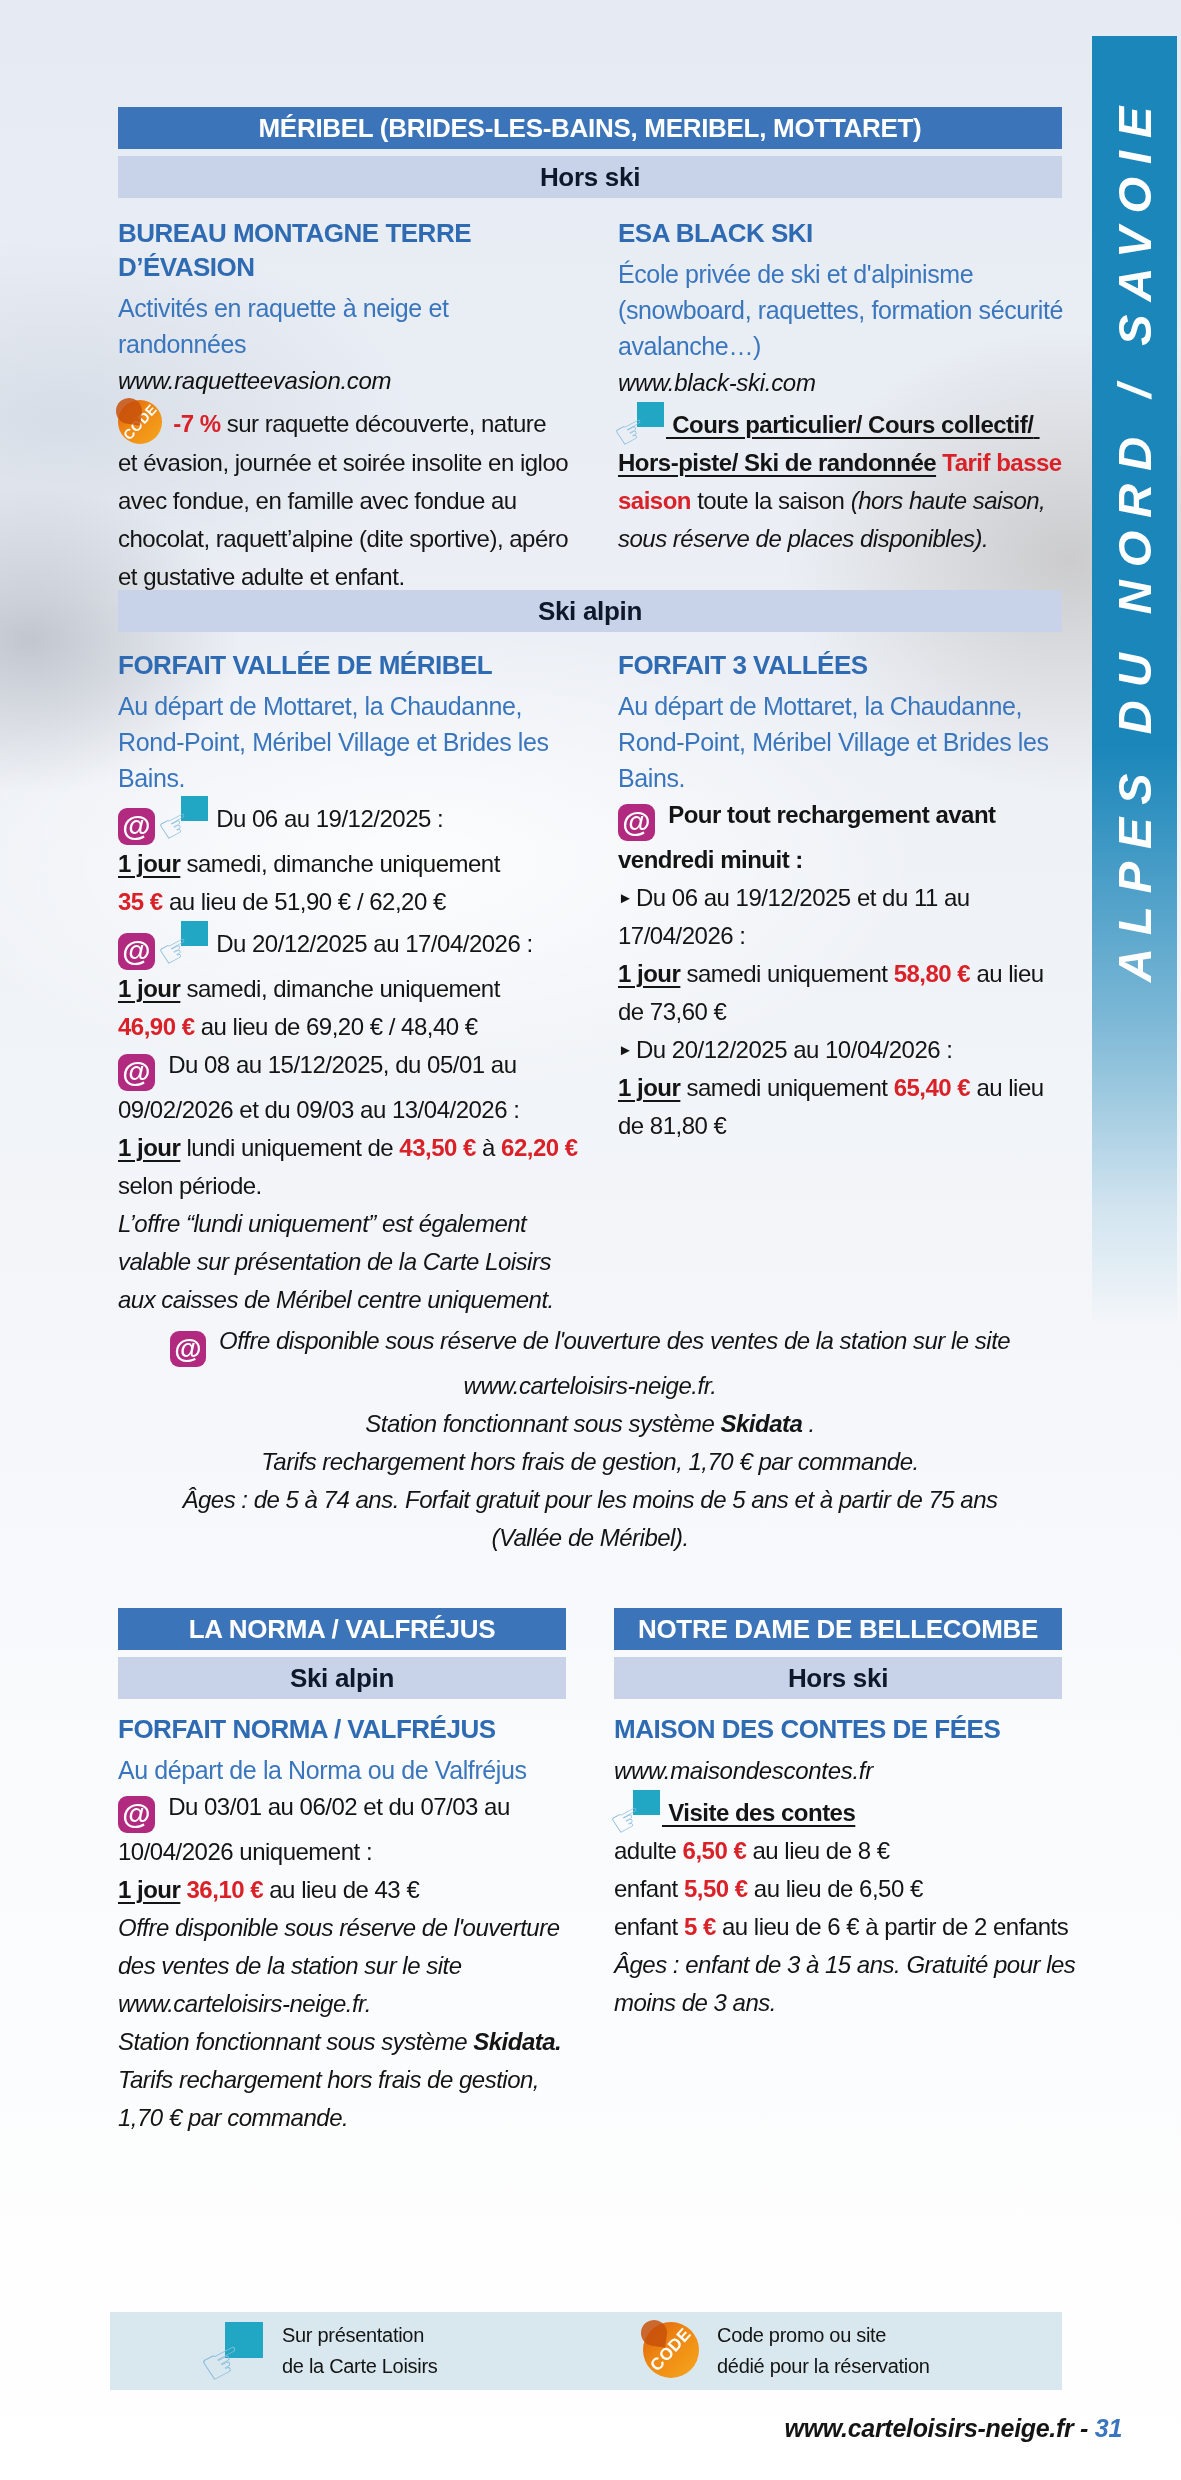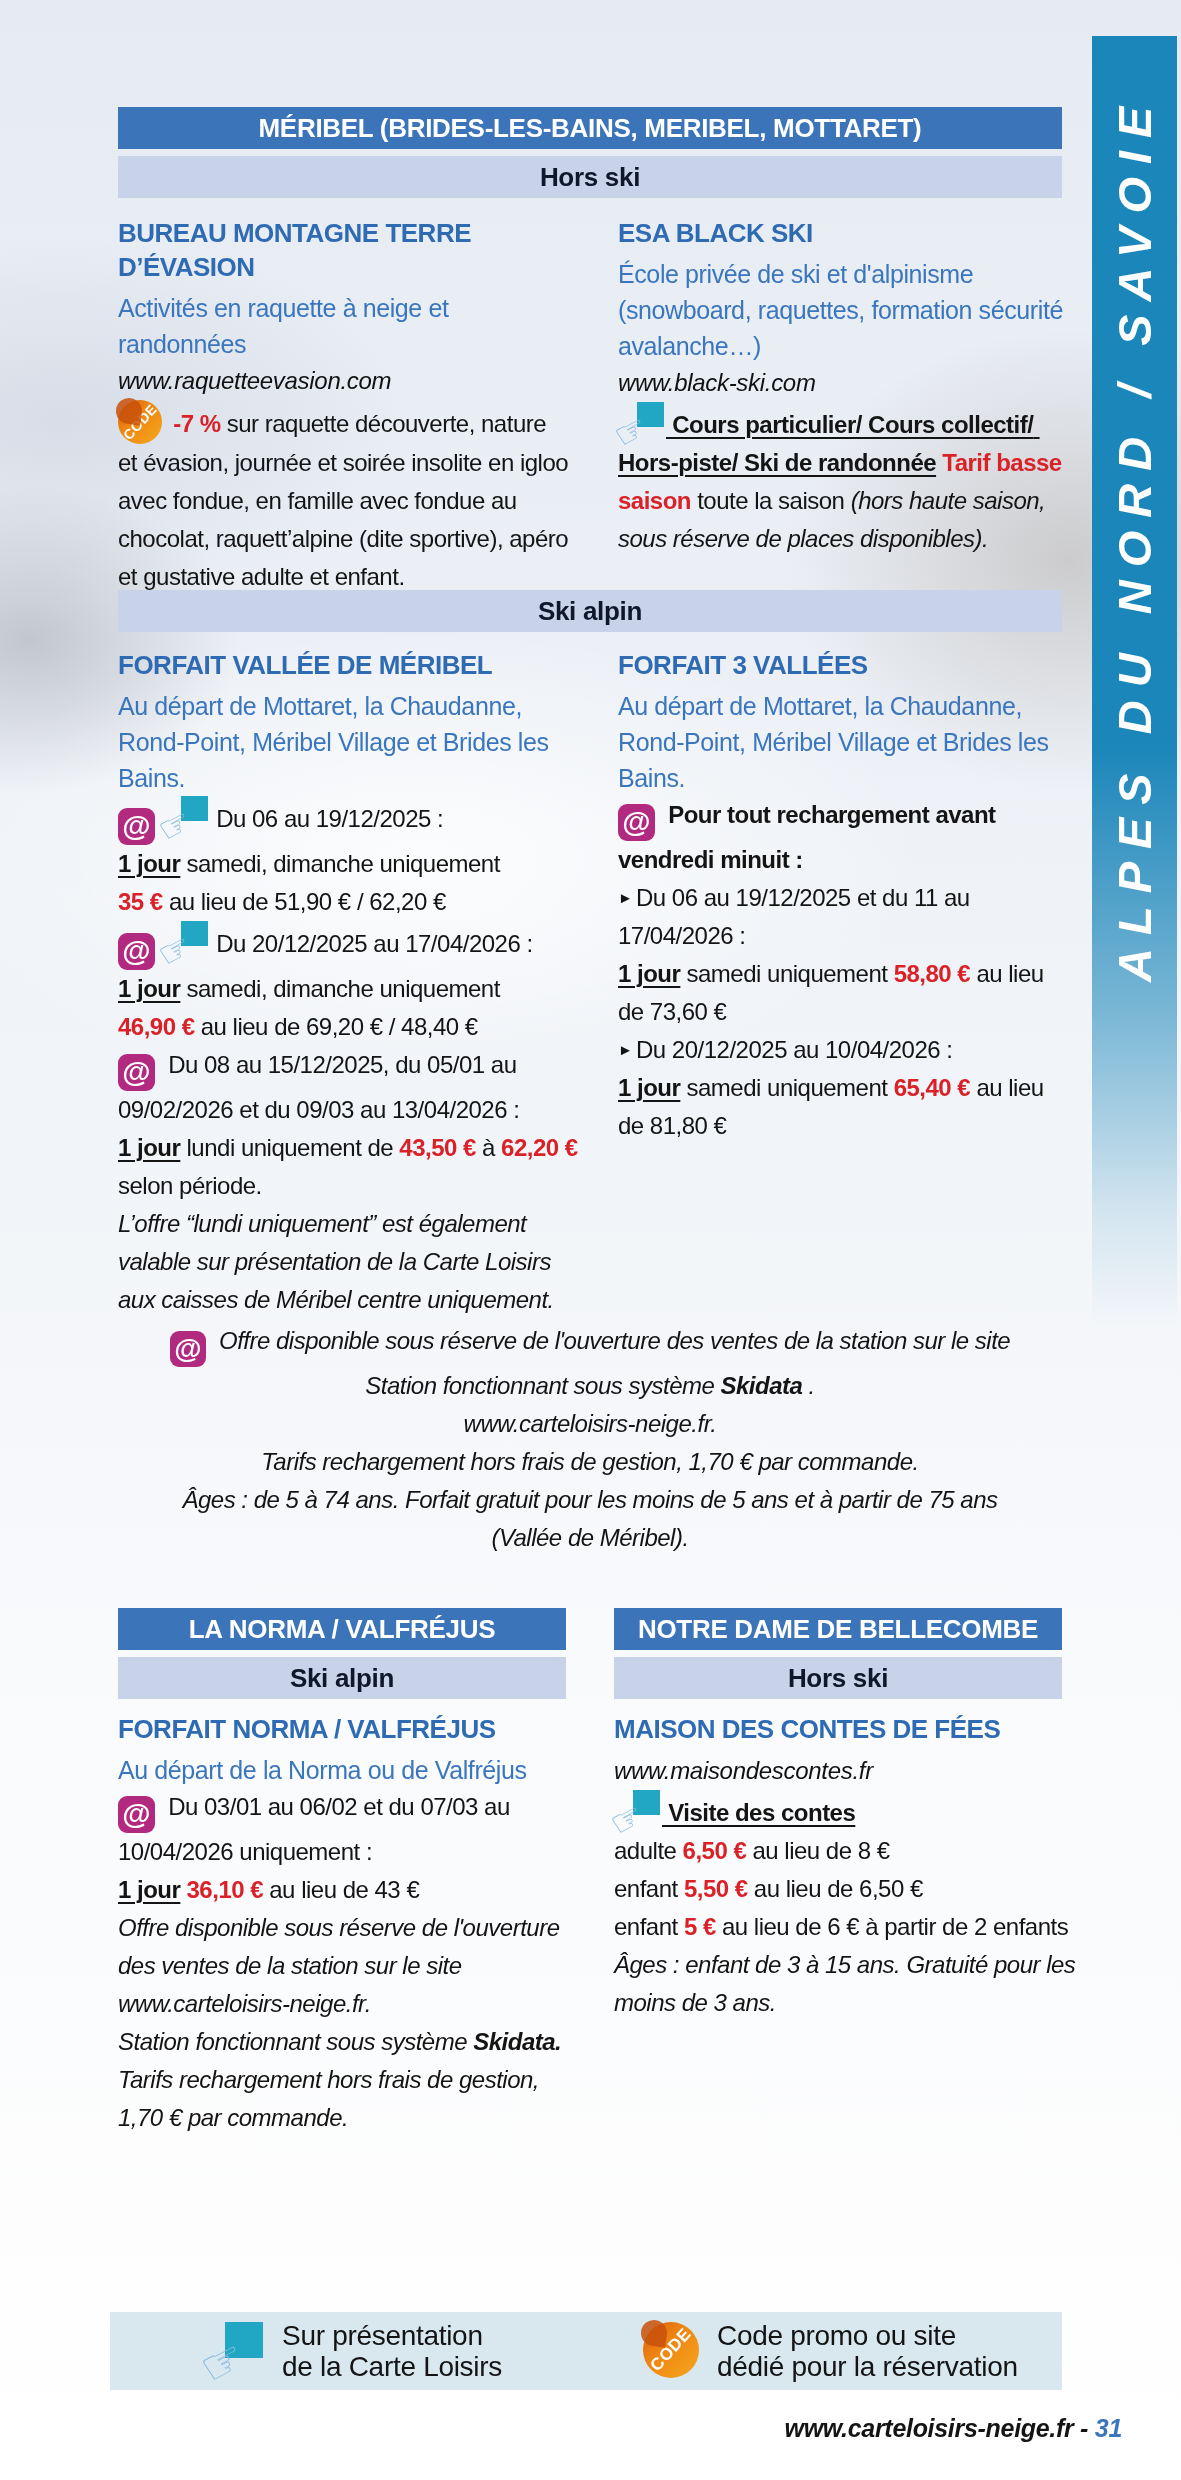--- a/index.html
+++ b/index.html
@@ -44,21 +44,21 @@
     background:linear-gradient(135deg,#d95c0c 0%,#ee8512 40%,#f6a71e 100%);}
   .icon-code::after{content:"";position:absolute;left:-2px;top:-2px;width:26px;height:26px;border-radius:50% 50% 0 50%;
     background:#c8510a;transform:rotate(8deg);opacity:.85;}
   .icon-code .code-label{position:absolute;left:50%;top:50%;transform:translate(-50%,-50%) rotate(-48deg);
     color:#fff;font-size:14px;font-weight:bold;letter-spacing:.5px;font-style:normal;}
   
   .note{position:absolute;text-align:center;font-size:24px;line-height:36px;letter-spacing:-0.3px;}
   .note .icon-at{width:36px;height:36px;font-size:28px;line-height:35px;}
   
   .legend{position:absolute;background:#d9e8ef;}
-  .legend-item{position:absolute;top:8px;font-size:28px;line-height:31px;letter-spacing:-0.3px;color:#141414;}
+  .legend-item{position:absolute;top:8px;font-size:20px;line-height:31px;letter-spacing:-0.3px;color:#141414;}
   .legend .icon-hand{position:absolute;width:58px;height:56px;}
   .legend .icon-hand .hand-card{width:38px;height:36px;right:0;}
   .legend .icon-hand .hand-glyph{font-size:48px;left:-4px;bottom:-8px;}
   .legend .icon-code{position:absolute;width:56px;height:56px;}
   .legend .icon-code .code-label{font-size:17px;}
   
   .page-footer{position:absolute;text-align:right;font-weight:bold;font-size:25px;letter-spacing:-0.3px;}
   .page-footer .site-part{color:#141414;}
   .page-footer .num-part{color:#3a76bd;}
   
@@ -118,22 +118,22 @@
         <p class="body"><span class="icon-at">@</span><span class="seg b"> Pour tout rechargement avant vendredi minuit :</span></p>
         <p class="body"><span class="seg arrow">► </span><span class="seg">Du 06 au 19/12/2025 et du 11 au 17/04/2026 :</span></p>
         <p class="body"><span class="seg ub">1 jour</span><span class="seg"> samedi uniquement </span><span class="seg red">58,80 €</span><span class="seg"> au lieu de 73,60 €</span></p>
         <p class="body"><span class="seg arrow">► </span><span class="seg">Du 20/12/2025 au 10/04/2026 :</span></p>
         <p class="body"><span class="seg ub">1 jour</span><span class="seg"> samedi uniquement </span><span class="seg red">65,40 €</span><span class="seg"> au lieu de 81,80 €</span></p>
       </div>
   </div>
 
   <div class="note" style="left:118px;top:1322px;width:944px;">
       <p class="body"><span class="icon-at">@</span><span class="seg i"> Offre disponible sous réserve de l'ouverture des ventes de la station sur le site</span></p>
+      <p class="body"><span class="seg i">www.carteloisirs-neige.fr.</span></p>
       <p class="body"><span class="seg i">Station fonctionnant sous système </span><span class="seg bi">Skidata</span><span class="seg i"> .</span></p>
-      <p class="body"><span class="seg i">www.carteloisirs-neige.fr.</span></p>
       <p class="body"><span class="seg i">Tarifs rechargement hors frais de gestion, 1,70 € par commande.</span></p>
       <p class="body"><span class="seg i">Âges : de 5 à 74 ans. Forfait gratuit pour les moins de 5 ans et à partir de 75 ans</span></p>
       <p class="body"><span class="seg i">(Vallée de Méribel).</span></p>
     </div>
 
   <div class="bar bar-blue" style="left:118px;top:1608px;width:448px;">LA NORMA / VALFRÉJUS</div>
   <div class="bar bar-light" style="left:118px;top:1657px;width:448px;">Ski alpin</div>
   <div class="col" style="left:118px;top:1712px;width:470px;">
     <p class="t-blue">FORFAIT NORMA / VALFRÉJUS</p>
     <p class="sub-blue">Au départ de la Norma ou de Valfréjus</p>

